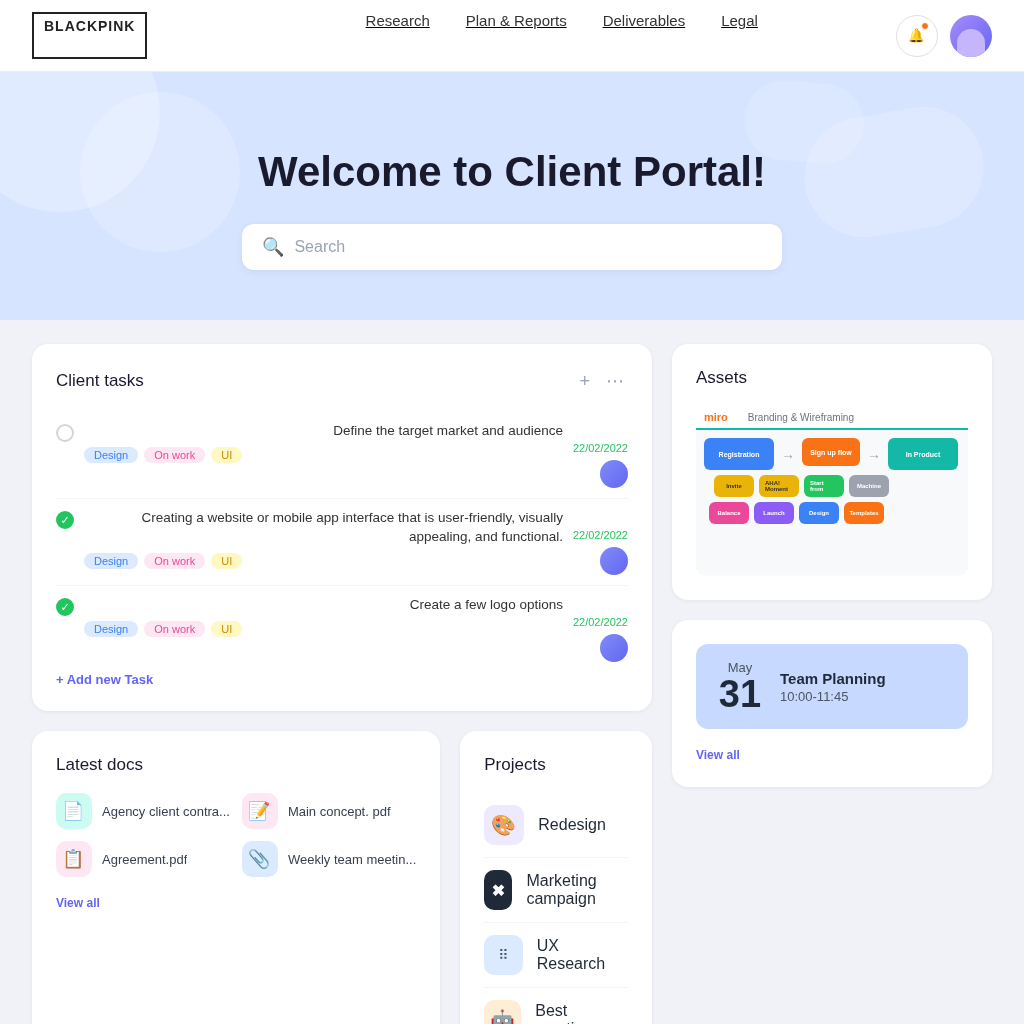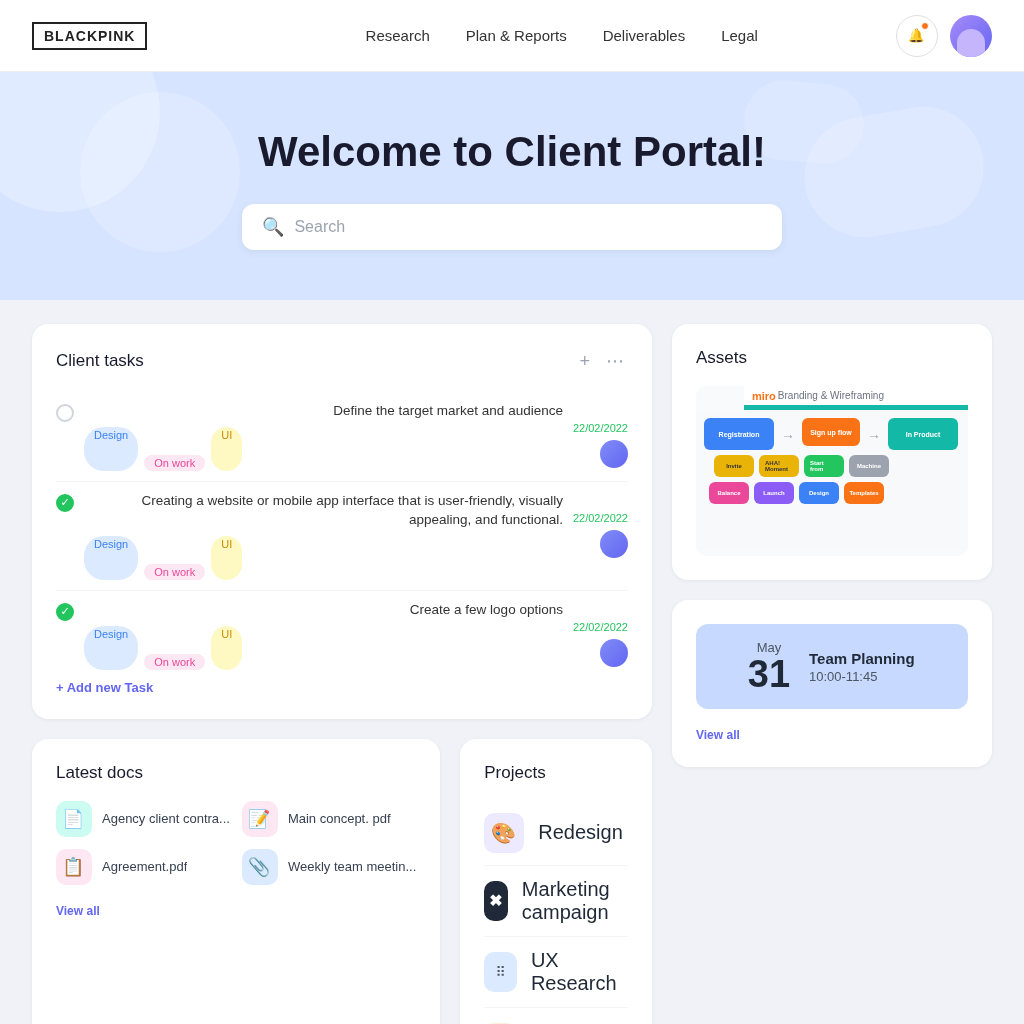--- a/index.html
+++ b/index.html
@@ -8,39 +8,39 @@
       background: #f0f2f7;
       min-height: 1024px;
       width: 1024px;
       overflow-x: hidden;
     }
 
     
     .navbar {
       background: #fff;
       display: flex;
-      align-items: center;
-      padding: 4px 32px;
+      padding: 12px 32px;
       height: 72px;
       border-bottom: 1px solid #eee;
     }
     .logo-box {
       border: 2px solid #222;
       padding: 4px 10px;
       font-weight: 800;
       font-size: 14px;
       letter-spacing: 1px;
       color: #222;
       margin-right: 80px;
     }
     .nav-links {
       display: flex;
       gap: 36px;
       flex: 1;
       justify-content: center;
+      text-decoration: underline;
     }
     .nav-link {
       font-size: 15px;
       color: #333;
       text-decoration: none;
       cursor: pointer;
     }
     .nav-actions {
       display: flex;
       align-items: center;
@@ -86,21 +86,21 @@
     .avatar-figure {
       width: 28px;
       height: 28px;
       background: #c4b5fd;
       border-radius: 50% 50% 0 0;
     }
 
     
     .hero {
       background: #d6e4ff;
-      padding: 56px 32px 50px;
+      padding: 76px 32px 50px;
       text-align: center;
       position: relative;
       overflow: hidden;
       min-height: 220px;
     }
     .hero-bg-circle-1 {
       position: absolute;
       width: 200px; height: 200px;
       border-radius: 50%;
       background: rgba(255,255,255,0.25);
@@ -236,21 +236,21 @@
       line-height: 1.4;
     }
     .task-tags { display: flex; gap: 6px; flex-wrap: wrap; }
     .tag {
       padding: 2px 10px;
       border-radius: 20px;
       font-size: 11px;
       font-weight: 500;
     }
     .tag-design { background: #dbeafe; color: #3b82f6; }
-    .tag-onwork { background: #fce7f3; color: #ec4899; margin-top: 28px; }
+    .tag-onwork { background: #fce7f3; color: #ec4899; }
     .tag-ui { background: #fef9c3; color: #ca8a04; }
 
     .task-meta {
       display: flex;
       flex-direction: column;
       align-items: flex-end;
       gap: 6px;
       flex-shrink: 0;
     }
     .task-date {
@@ -335,42 +335,41 @@
     }
     .project-item:last-of-type { border-bottom: none; }
     .project-icon {
       width: 40px; height: 40px;
       border-radius: 10px;
       display: flex; align-items: center; justify-content: center;
       font-size: 20px;
     }
     .project-icon-purple { background: #ede9fe; }
     .project-name {
-      font-size: 20px;
+      font-size: 16px;
       color: #1f2937;
       font-weight: 500;
     }
 
     
     .assets-preview {
       background: #f8fafc;
       border-radius: 10px;
       height: 170px;
       overflow: hidden;
       position: relative;
     }
     .miro-bar {
       background: #fff;
       height: 24px;
       display: flex;
       align-items: center;
       padding: 0 8px;
-      gap: 2px;
-      border-bottom: 5px solid #14b8a6;
-      margin-left: 48px;
+      gap: 20px;
+      border-bottom: 2px solid #14b8a6;
     }
     .miro-logo {
       font-size: 11px;
       font-weight: 700;
       color: #f97316;
     }
     .miro-title {
       font-size: 10px;
       color: #6b7280;
     }
@@ -402,21 +401,20 @@
       border-radius: 12px;
       padding: 16px 20px;
       display: flex;
       align-items: center;
       gap: 16px;
       margin-bottom: 16px;
     }
     .meeting-date {
       text-align: center;
       min-width: 48px;
-      margin-left: 29px;
     }
     .meeting-month {
       font-size: 13px;
       color: #4b5563;
       font-weight: 500;
     }
     .meeting-day {
       font-size: 38px;
       font-weight: 800;
       color: #1f2937;

